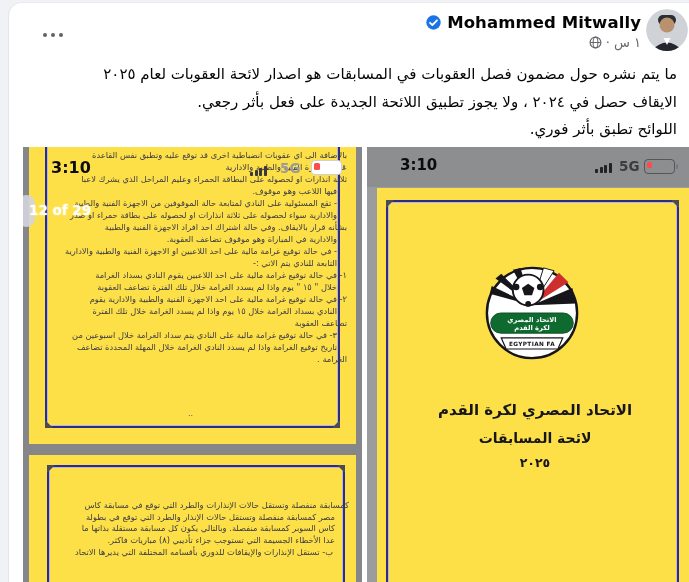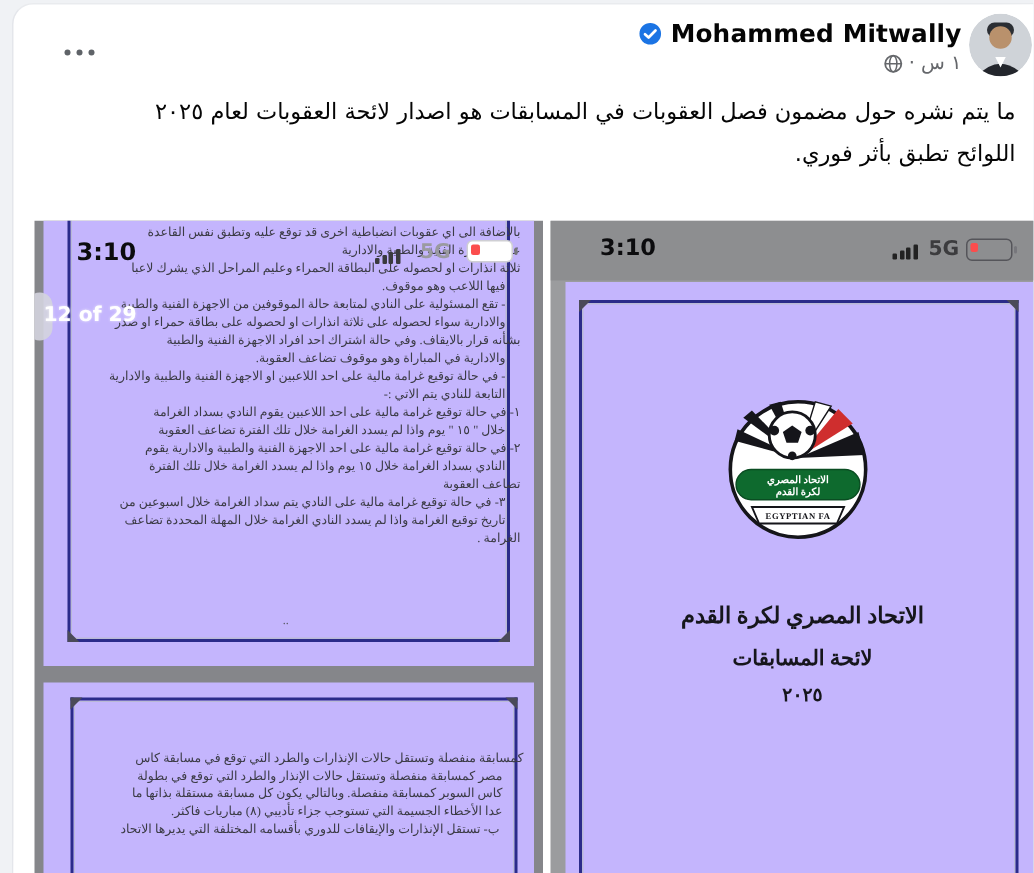--- a/index.html
+++ b/index.html
@@ -15,21 +15,21 @@
   .author{font-size:16.5px;font-weight:bold;color:#050505;letter-spacing:.1px;}
   .meta-row{top:32px;right:49px;display:flex;align-items:center;gap:4px;color:#65676b;font-size:13px;}
   .meta-row .rtl{direction:rtl;}
   
   .post-text{top:58px;right:13px;left:30px;direction:rtl;font-size:15px;
              line-height:27.5px;color:#050505;}
   
   .shots{top:144px;left:0;width:689px;height:438px;overflow:hidden;}
   .shot-left{left:14px;top:0;width:339px;height:438px;background:#85868a;overflow:hidden;cursor:pointer;}
   .shot-right{left:358px;top:0;width:331px;height:438px;background:#9b9c9e;overflow:hidden;cursor:pointer;}
-  .page{background:#c4b5fd;position:absolute;font-family:Liberation Serif, serif;}
+  .page{background:#fde047;position:absolute;}
   .p1{left:6px;top:0;width:327px;height:297px;}
   .p2{left:6px;top:308px;width:327px;height:130px;}
   .pr{left:10px;top:41px;width:316px;height:397px;}
   .pborder{position:absolute;border:2px solid #2b2b8a;box-shadow:inset 0 0 0 1px #b9b9d6;}
   .b1{left:16px;top:-12px;width:291px;height:289px;}
   .b2{left:18px;top:10px;width:294px;height:200px;border-bottom:none;}
   .br{left:9px;top:12px;width:289px;height:400px;border-bottom:none;}
   .b1::before,.b1::after,.b2::before,.b2::after,.br::before,.br::after{content:"";position:absolute;width:0;height:0;}
   .b1::before{left:-2px;bottom:-2px;border-bottom:8px solid #4a4a58;border-right:8px solid transparent;}
   .b1::after{right:-2px;bottom:-2px;border-bottom:8px solid #4a4a58;border-left:8px solid transparent;}
@@ -116,20 +116,21 @@
           <ellipse cx="7" cy="7" rx="2.6" ry="5.8" fill="none" stroke="#65676b" stroke-width="1.1"></ellipse>
           <line x1="1.4" y1="7" x2="12.6" y2="7" stroke="#65676b" stroke-width="1.1"></line>
         </svg>
       </span>
       <span>·</span>
       <span class="rtl">١ س</span>
     </div>
 
     <div class="abs post-text">
         <div class="post-line">ما يتم نشره حول مضمون فصل العقوبات في المسابقات هو اصدار لائحة العقوبات لعام ٢٠٢٥</div>
+        <div class="post-line">الايقاف حصل في ٢٠٢٤ ، ولا يجوز تطبيق اللائحة الجديدة على فعل بأثر رجعي.</div>
         <div class="post-line">اللوائح تطبق بأثر فوري.</div>
       </div>
 
     <div class="abs shots">
 
       <div class="abs shot-left">
         <div class="page p1">
           <div class="pborder b1"></div>
           <div class="abs doc doc1">
               <div class="dline">بالاضافة الى اي عقوبات انضباطية اخرى قد توقع عليه وتطبق نفس القاعدة</div>

